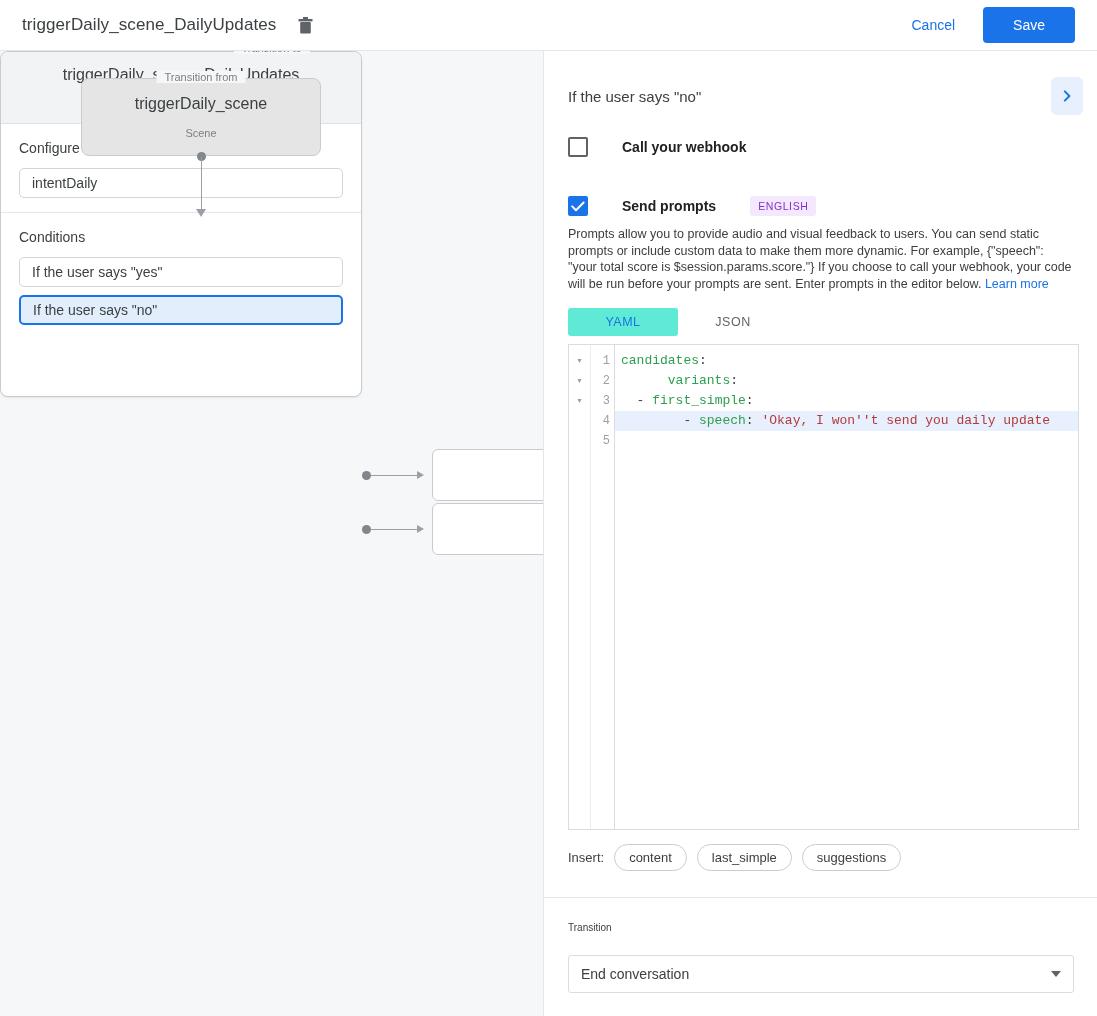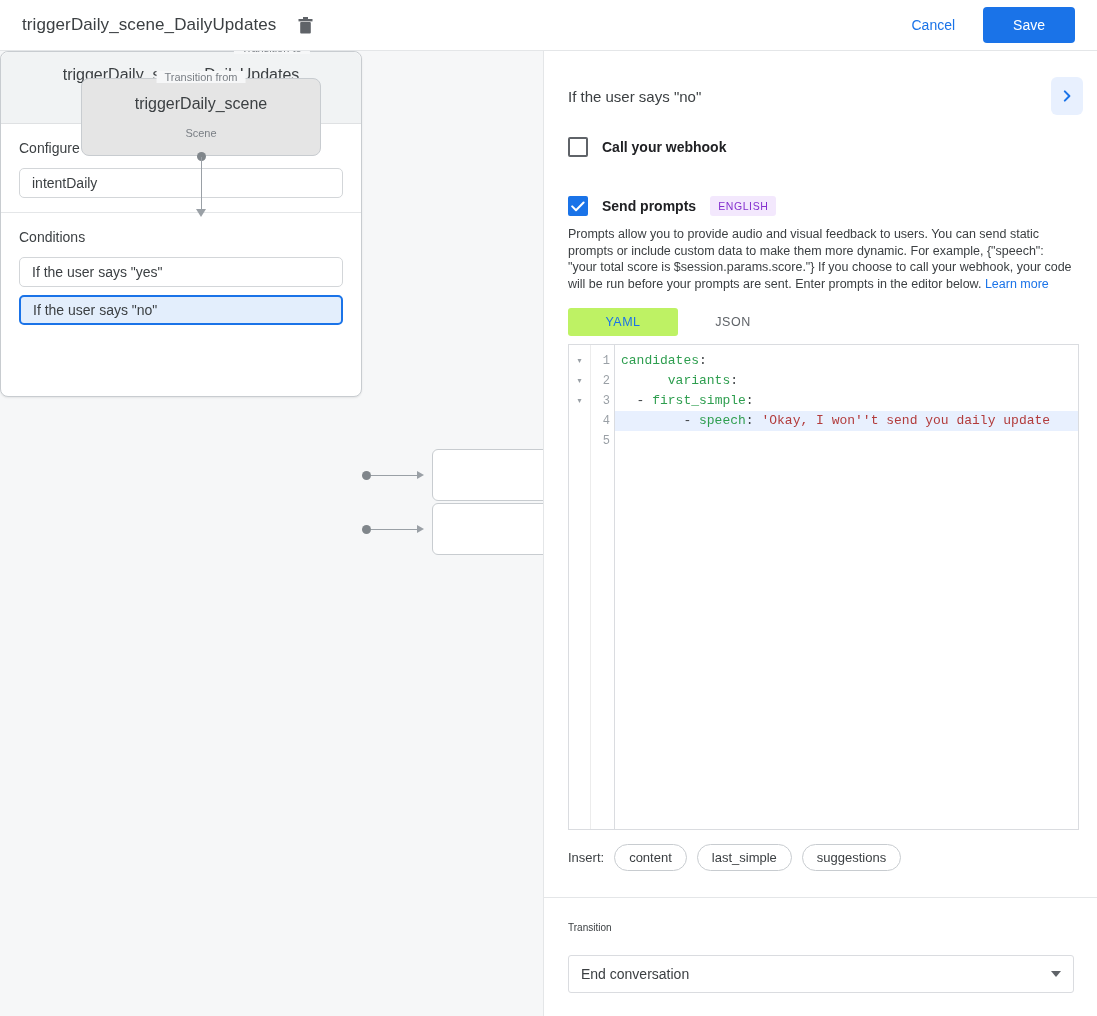--- a/index.html
+++ b/index.html
@@ -127,21 +127,21 @@
     padding: 26px 24px 0 24px;
   }
   .panel-title { font-size: 15px; color: #3c4043; }
   .chevron-btn {
     margin-left: auto; width: 32px; height: 38px;
     background: #e8f0fe; border-radius: 6px;
     display: flex; align-items: center; justify-content: center;
     cursor: pointer; margin-right: -10px;
   }
 
-  .checkrow { display: flex; align-items: center; padding: 0 24px; margin-top: 22px; }
+  .checkrow { display: flex; align-items: center; padding: 0 24px; margin-top: 22px; gap: 20px; }
   .cbox {
     width: 20px; height: 20px; border: 2px solid #5f6368; border-radius: 2px;
     background: #fff; cursor: pointer; flex: none;
   }
   .cbox.checked {
     background: #1a73e8; border-color: #1a73e8;
     display: flex; align-items: center; justify-content: center;
   }
   .checkrow-label { font-size: 14px; font-weight: bold; color: #202124; margin-left: 14px; }
   .badge {
@@ -153,21 +153,21 @@
     font-size: 12.5px; line-height: 16.5px; color: #3c4043;
   }
   .desc a { color: #1a73e8; text-decoration: none; }
 
   .tabs { display: flex; padding: 0 24px; margin-top: 16px; }
   .tab {
     width: 110px; height: 28px; display: flex; align-items: center; justify-content: center;
     font-size: 12.5px; color: #5f6368; cursor: pointer; border-radius: 3px;
     letter-spacing: .5px;
   }
-  .tab.active { background: #bef264; color: #1a73e8; }
+  .tab.active { background: #5eead4; color: #1a73e8; }
 
   .editor {
     margin: 8px 18px 0 24px; height: 486px;
     border: 1px solid #dadce0; background: #fff;
     display: flex; overflow: hidden; position: relative;
   }
   .fold-col { width: 22px; background: #fff; border-right: 1px solid #ececec;
      padding-top: 6px; }
   .fold-col div { height: 20px; font-size: 8px; color: #9aa0a6; text-align: center; line-height: 20px; }
   .gutter {

